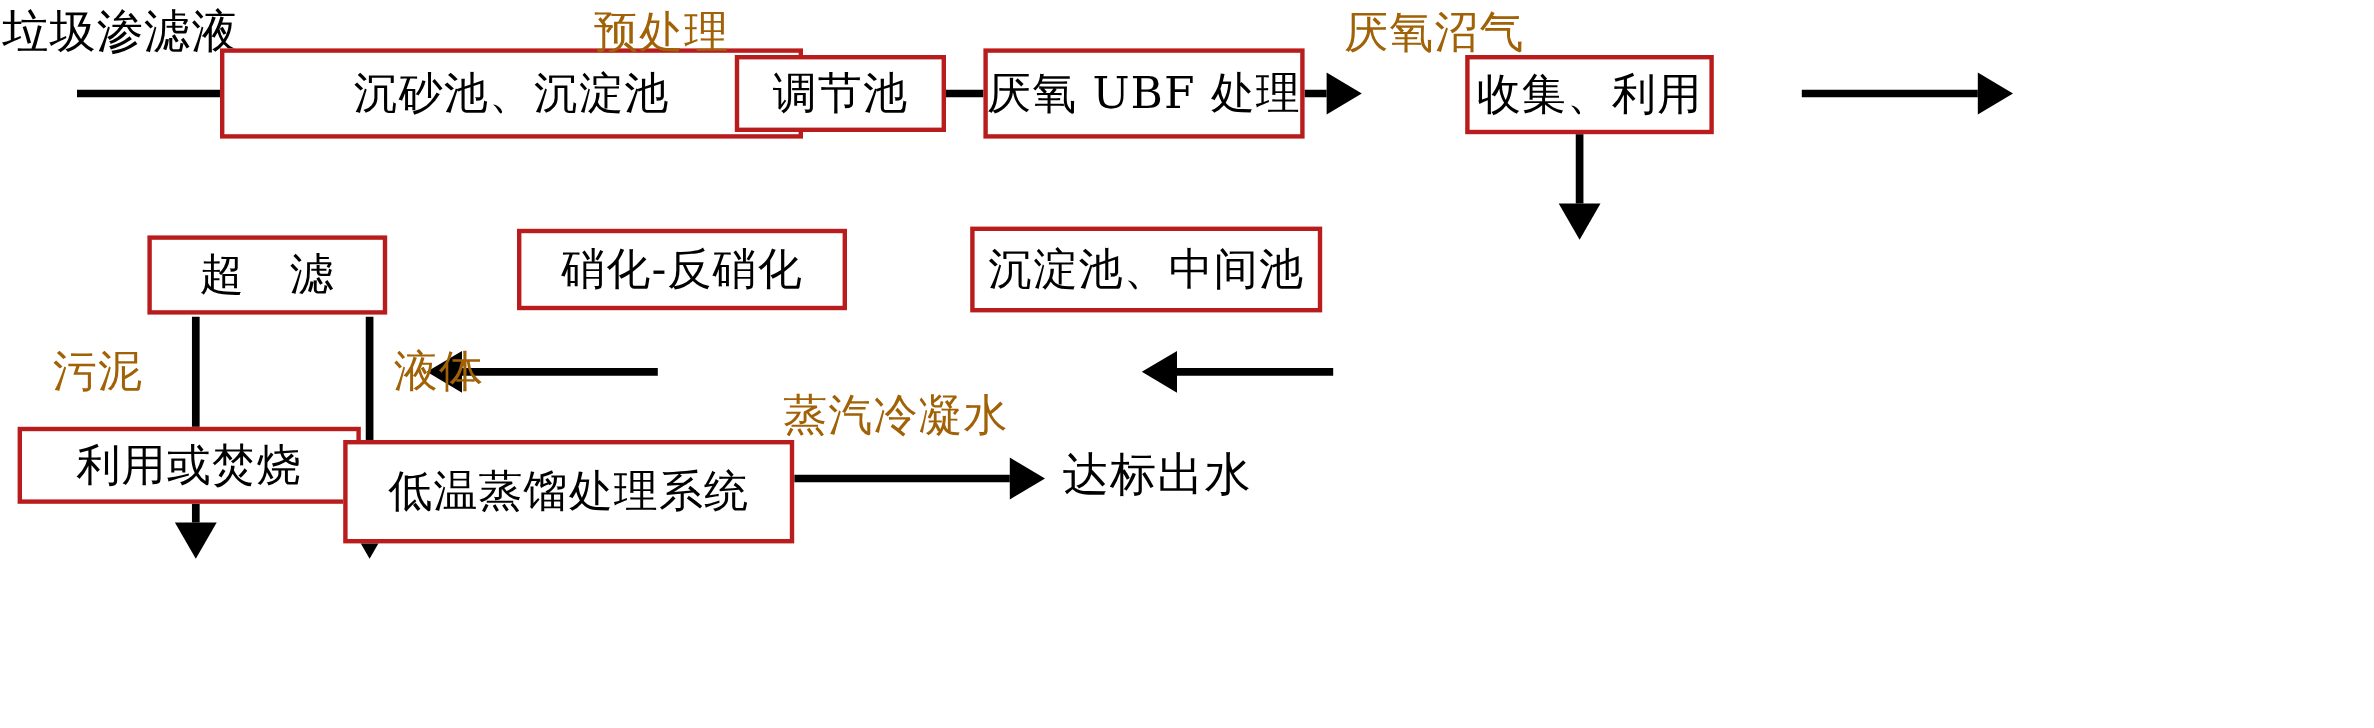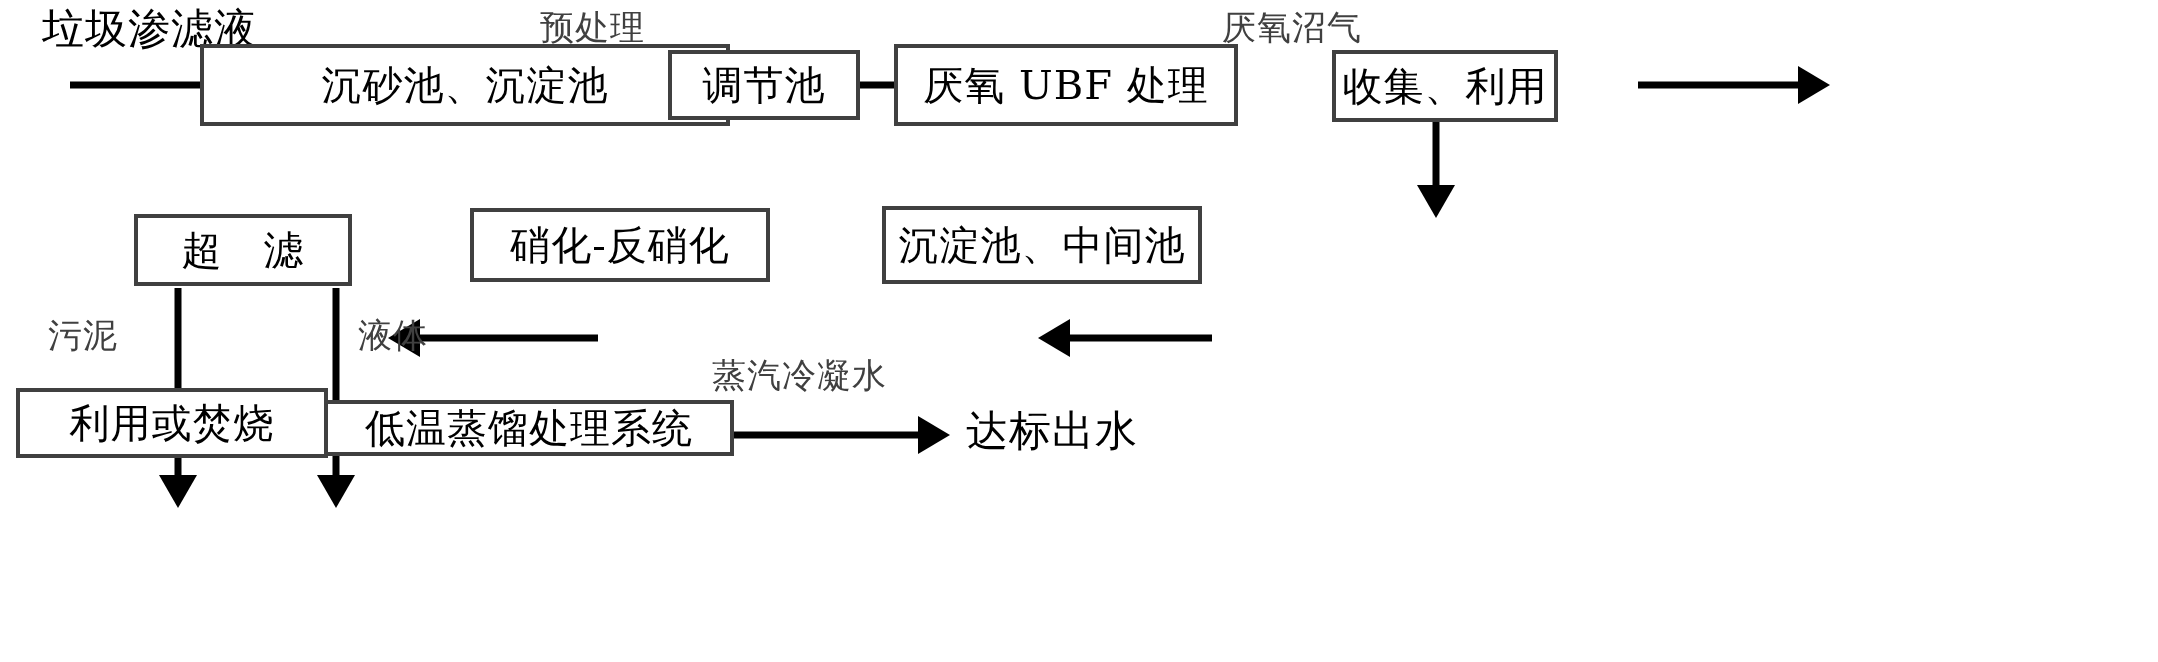--- a/index.html
+++ b/index.html
@@ -11,35 +11,35 @@
     position: relative;
     width: 2158px;
     height: 662px;
     background: #ffffff;
     font-family: "DejaVu Serif", "Liberation Serif", serif;
     overflow: hidden;
   }
   .node {
     position: absolute;
     box-sizing: border-box;
-    border: 4px solid #404040;
+    border: 4px solid #b91c1c;
     background: #ffffff;
     display: flex;
     align-items: center;
     justify-content: center;
     color: #000000;
     font-size: 40px;
     line-height: 1;
     white-space: nowrap;
     letter-spacing: 1px;
   }
   .edge-label {
     position: absolute;
-    color: #404040;
-    font-size: 34px;
+    color: #a16207;
+    font-size: 40px;
     line-height: 1;
     white-space: nowrap;
     letter-spacing: 1px;
   }
   .free-text {
     position: absolute;
     color: #000000;
     font-size: 42px;
     line-height: 1;
     white-space: nowrap;
@@ -114,45 +114,45 @@
       <line x1="336" y1="288" x2="336" y2="475"></line>
       <polygon points="317,475 355,475 336,508"></polygon>
     </g>
 
     <g>
       <line x1="722" y1="435" x2="918" y2="435"></line>
       <polygon points="918,416 950,435 918,454"></polygon>
     </g>
   </svg>
 
-  <div class="free-text" style="left:2px; top:8px;margin-left:40px;">垃圾渗滤液</div>
+  <div class="free-text" style="left:2px; top:8px;">垃圾渗滤液</div>
 
   <div class="node" style="left:200px; top:44px; width:530px; height:82px;">沉砂池、沉淀池</div>
 
   <div class="edge-label" style="left:540px; top:10px;">预处理</div>
 
   <div class="node" style="left:668px; top:50px; width:192px; height:70px;">调节池</div>
 
-  <div class="node" style="left:894px; top:44px; width:344px; height:82px;text-align:right;">厌氧 UBF 处理</div>
+  <div class="node" style="left:894px; top:44px; width:292px; height:82px;text-align:right;">厌氧 UBF 处理</div>
 
   <div class="edge-label" style="left:1200px; top:10px;margin-left:22px;">厌氧沼气</div>
 
   <div class="node" style="left:1332px; top:50px; width:226px; height:72px;">收集、利用</div>
 
   <div class="node" style="left:882px; top:206px; width:320px; height:78px;">沉淀池、中间池</div>
 
   <div class="node" style="left:470px; top:208px; width:300px; height:74px;">硝化-反硝化</div>
 
   <div class="node" style="left:134px; top:214px; width:218px; height:72px;">超　滤</div>
 
   <div class="edge-label" style="left:48px; top:318px;">污泥</div>
 
   <div class="edge-label" style="left:358px; top:318px;">液体</div>
 
   <div class="node" style="left:16px; top:388px; width:312px; height:70px;">利用或焚烧</div>
 
   <div class="edge-label" style="left:712px; top:358px;">蒸汽冷凝水</div>
 
-  <div class="node" style="left:324px; top:400px; width:410px; height:56px;">低温蒸馏处理系统</div>
+  <div class="node" style="left:312px; top:400px; width:410px; height:94px;">低温蒸馏处理系统</div>
 
   <div class="free-text" style="left:966px; top:410px;">达标出水</div>
 
 </div>
 
 </body></html>

